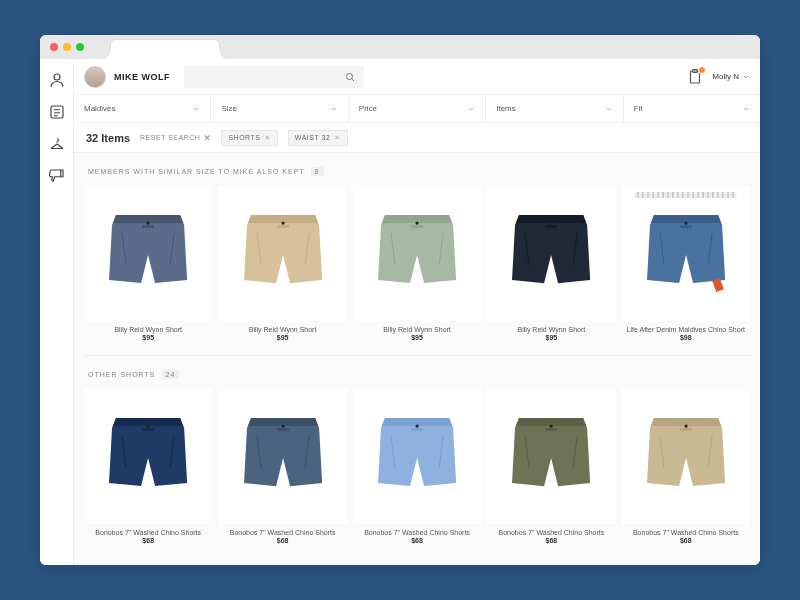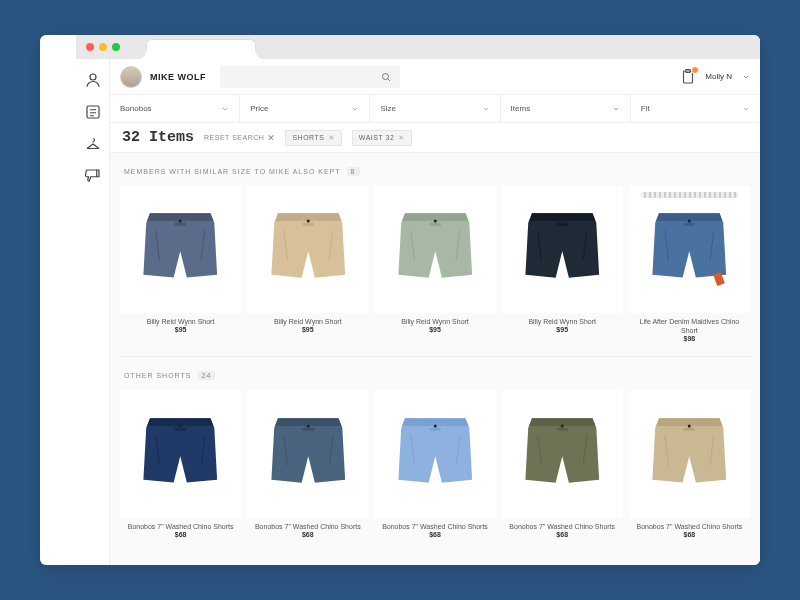--- a/index.html
+++ b/index.html
@@ -15,21 +15,20 @@
   }
   .browser {
     width: 720px;
     height: 530px;
     background: #fff;
     border-radius: 6px;
     overflow: hidden;
     box-shadow: 0 4px 20px rgba(0,0,0,0.15);
     display: flex;
     flex-direction: column;
-    padding-left: 36px;
   }
   
   .browser-bar {
     height: 24px;
     background: #e8e8e8;
     display: flex;
     align-items: center;
     padding: 0 10px;
     position: relative;
   }
@@ -69,40 +68,40 @@
     display:flex; align-items:center; padding:0 8px; flex:0 0 180px; position:relative;
   }
   .search input { border:none; background:transparent; outline:none; font-size:9px; flex:1; }
   .search .mag { width:12px; height:12px; stroke:#777; fill:none; stroke-width:2; }
   .top-spacer { flex:1; }
   .clipboard {
     width:18px; height:18px; position:relative; cursor:pointer;
   }
   .clipboard svg { width:100%; height:100%; stroke:#555; fill:none; stroke-width:1.6;}
   .clip-dot { position:absolute; top:-2px; right:-2px; width:8px; height:8px; border-radius:50%; background:#ff8a3d; border:1px solid #fff;}
-  .stylist { font-size:8px; color:#333; display:flex; align-items:center; gap:10px; cursor:pointer;}
+  .stylist { font-size:8px; color:#333; display:flex; align-items:center; gap:3px; cursor:pointer;}
   .stylist svg { width:8px; height:8px; stroke:#555; fill:none; stroke-width:2;}
 
   
   .filters {
     height: 28px; border-bottom:1px solid #eee; display:flex; align-items:stretch;
   }
   .filter {
     flex:1; border-right:1px solid #eee; display:flex; align-items:center; justify-content:space-between;
     padding:0 10px; font-size:8px; color:#555; cursor:pointer;
   }
   .filter:last-child { border-right:none; }
   .filter svg { width:8px; height:8px; stroke:#888; fill:none; stroke-width:2;}
 
   
   .results-head {
     height: 30px; display:flex; align-items:center; padding:0 12px; gap:10px;
     border-bottom:1px solid #eee;
   }
-  .count { font-size:15px; font-weight:600; color:#333;font-family:Liberation Mono, monospace; }
+  .count { font-size:11px; font-weight:600; color:#333; }
   .reset { font-size:7px; letter-spacing:0.5px; color:#888; cursor:pointer; display:flex; align-items:center; gap:3px;}
   .reset .x { font-size:9px; }
   .chip {
     font-size:7px; letter-spacing:0.5px; color:#666; background:#f4f4f4; border:1px solid #e5e5e5;
     padding:3px 6px; display:flex; align-items:center; gap:4px; cursor:pointer;
   }
   .chip .x { color:#aaa; }
 
   .scroll { flex:1; overflow-y:auto; background:#fafafa; }
 
@@ -202,33 +201,33 @@
         <div class="stylist">
           <span>Molly N</span>
           <svg viewBox="0 0 24 24">
               <polyline points="6 9 12 15 18 9"></polyline>
             </svg>
         </div>
       </div>
 
       <div class="filters">
         <div class="filter">
-            <span>Bonobos</span>
+            <span>Maldives</span>
+            <svg viewBox="0 0 24 24">
+              <polyline points="6 9 12 15 18 9"></polyline>
+            </svg>
+          </div>
+        <div class="filter">
+            <span>Size</span>
             <svg viewBox="0 0 24 24">
               <polyline points="6 9 12 15 18 9"></polyline>
             </svg>
           </div>
         <div class="filter">
             <span>Price</span>
-            <svg viewBox="0 0 24 24">
-              <polyline points="6 9 12 15 18 9"></polyline>
-            </svg>
-          </div>
-        <div class="filter">
-            <span>Size</span>
             <svg viewBox="0 0 24 24">
               <polyline points="6 9 12 15 18 9"></polyline>
             </svg>
           </div>
         <div class="filter">
             <span>Items</span>
             <svg viewBox="0 0 24 24">
               <polyline points="6 9 12 15 18 9"></polyline>
             </svg>
           </div>

